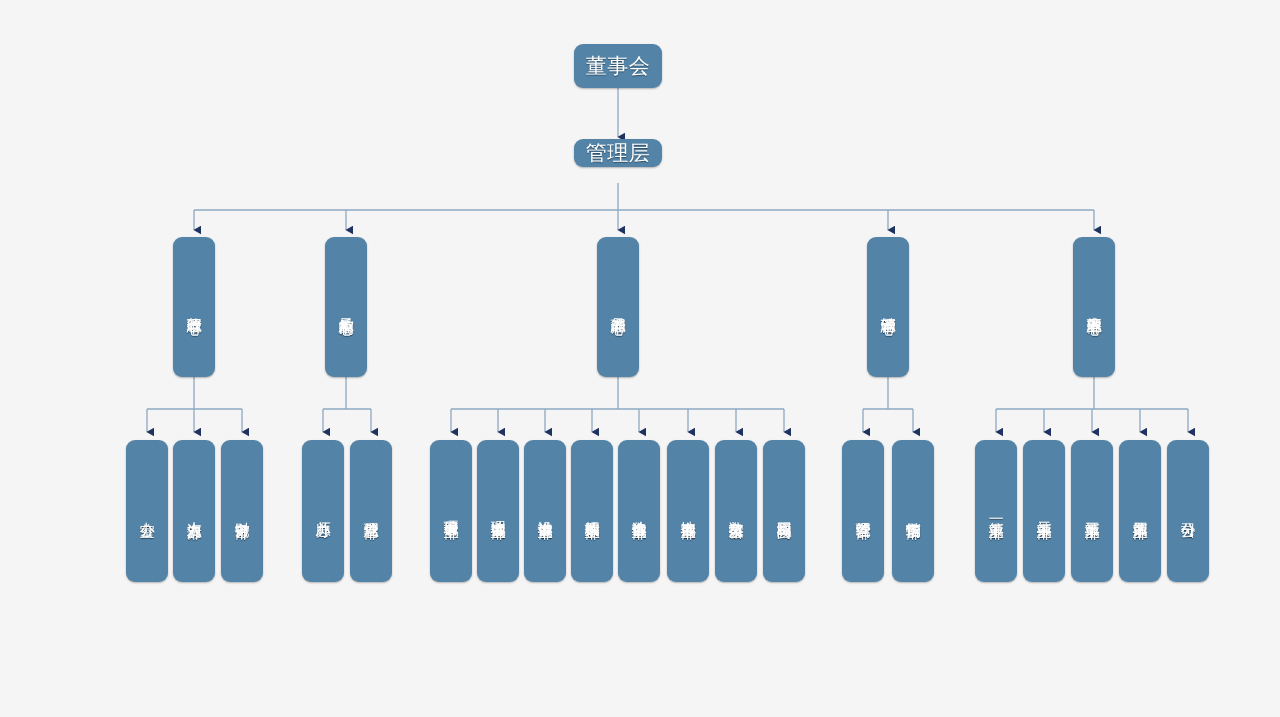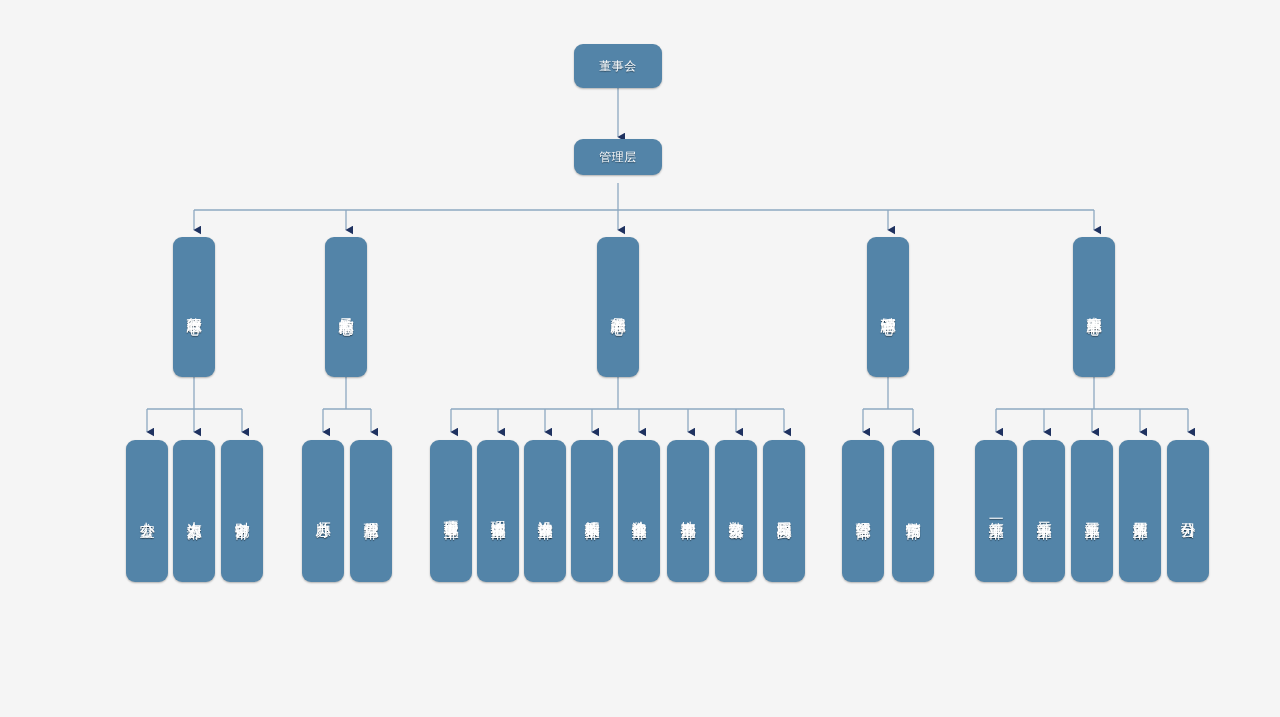--- a/index.html
+++ b/index.html
@@ -28,21 +28,21 @@
     border-radius: 9px;
     box-shadow: 0 1px 2px rgba(0,0,0,0.28);
     display: flex;
     align-items: center;
     justify-content: center;
     color: #ffffff;
     text-shadow: 0 1px 1px rgba(0,0,0,0.45);
     letter-spacing: 0.5px;
   }
   .node.horiz {
-    font-size: 12px;
+    font-size: 21px;
     line-height: 1.2;
     writing-mode: horizontal-tb;
   }
   .node.vert {
     writing-mode: vertical-rl;
     text-orientation: upright;
     font-size: 15px;
     line-height: 1.35;
     padding: 6px 0;
   }
@@ -113,21 +113,21 @@
       <line x1="1092" y1="409" x2="1092" y2="432" marker-end="url(#arrow)"></line>
       <line x1="1140" y1="409" x2="1140" y2="432" marker-end="url(#arrow)"></line>
       <line x1="1188" y1="409" x2="1188" y2="432" marker-end="url(#arrow)"></line>
     </g>
   </svg>
 
   <div class="node horiz" style="left:574px; top:44px; width:88px; height:44px;">
     <span class="label">董事会</span>
   </div>
 
-  <div class="node horiz" style="left:574px; top:139px; width:88px; height:36px;justify-content:center;">
+  <div class="node horiz" style="left:574px; top:139px; width:88px; height:28px;justify-content:center;">
     <span class="label">管理层</span>
   </div>
 
   <div class="node vert" style="left:173px; top:237px; width:42px; height:140px;">
     <span class="label">行政管理中心</span>
   </div>
   <div class="node vert" style="left:325px; top:237px; width:42px; height:140px;">
     <span class="label">质量控制中心</span>
   </div>
   <div class="node vert" style="left:597px; top:237px; width:42px; height:140px;">

